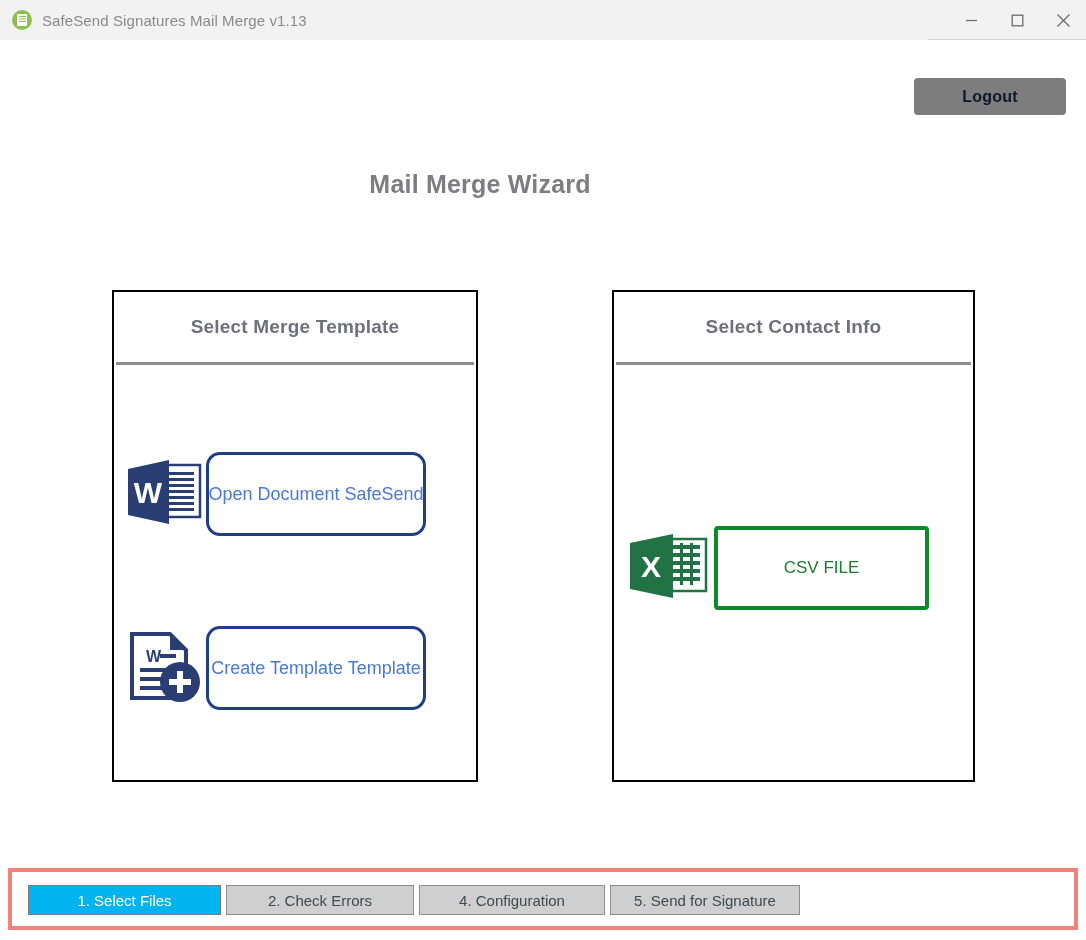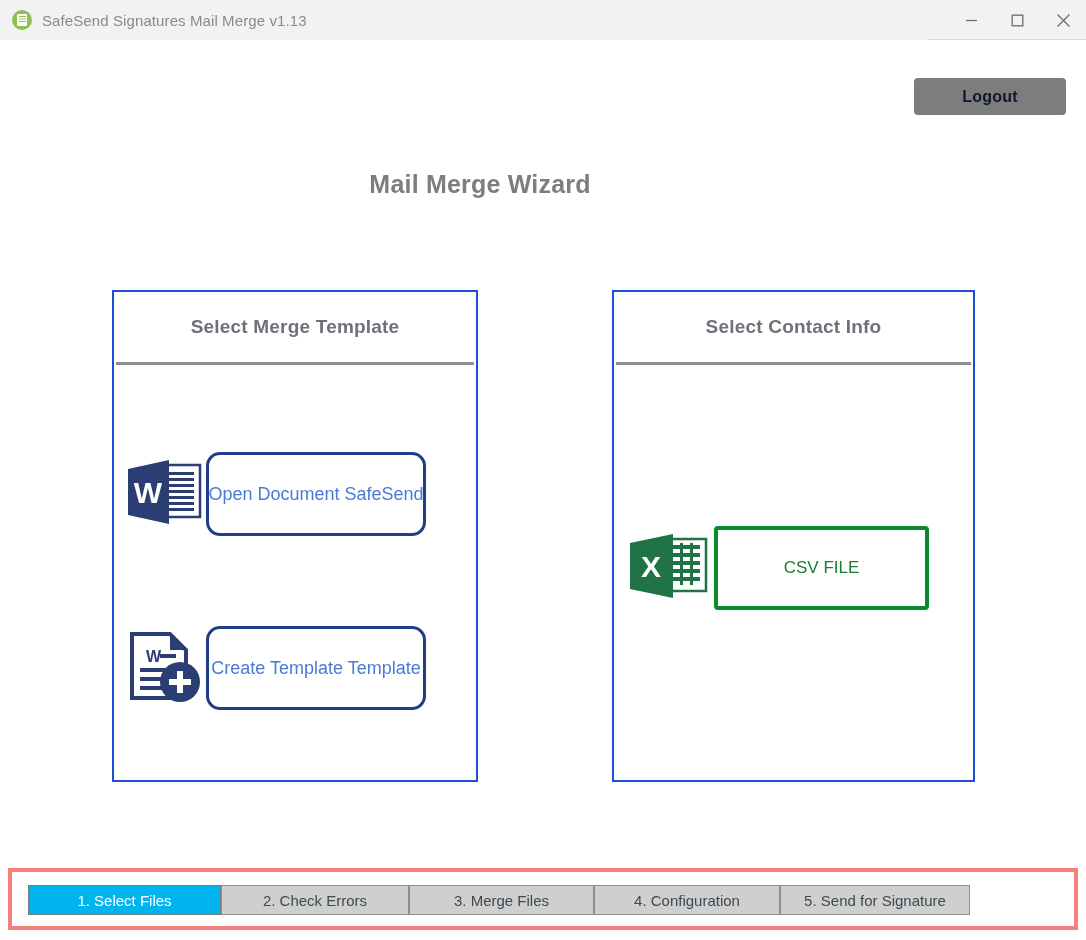--- a/index.html
+++ b/index.html
@@ -64,21 +64,21 @@
     position:absolute; left:0; top:170px; width:920px;
     text-align:center;
     font-size:25px; font-weight:bold; color:#7d7d82;
     letter-spacing:.2px;
     padding-left:40px;
   }
 
   
   .panel{
     position:absolute; top:290px; height:492px;
-    border:2px solid #1d4ed8;
+    border:2px solid #000000;
     background:#ffffff;
   }
   .panel.left{  left:112px; width:366px; }
   .panel.right{ left:612px; width:363px; }
   .panel-header{
     height:70px; display:flex; align-items:center; justify-content:center;
     font-size:19px; font-weight:bold; color:#70707a; letter-spacing:.2px;
   }
   .panel-divider{
     height:3px; background:#8d8d8d; margin:0 2px;
@@ -114,21 +114,21 @@
   .icon-excel{ width:92px; height:86px; flex:0 0 auto; position:relative; }
   .icon-word svg, .icon-docplus svg, .icon-excel svg{ display:block; }
 
   
   .steps-outer{
     position:absolute; left:8px; top:868px; width:1070px; height:62px;
     border:4px solid #f4817a; background:#ffffff;
   }
   .steps-inner{
     position:absolute; left:16px; top:13px;
-    display:flex; 
+    display:flex; gap:5px;
   }
   .step{
     height:30px; padding:0 10px;
     display:flex; align-items:center; justify-content:center;
     border:1px solid #8e8e8e; background:#cfcfcf;
     color:#3d4a52; font-size:15px; white-space:nowrap;
   }
   .step.active{
     background:#00b4f0; color:#ffffff; border-color:#7a7a7a;
   }
@@ -251,17 +251,16 @@
       </div>
     </div>
 
   </div>
 </div>
 
 <div class="steps-outer">
   <div class="steps-inner">
     <div class="step active s1">1. Select Files</div>
     <div class="step s2">2. Check Errors</div>
-    <div class="step s3">3. Merge Files</div>
     <div class="step s4">4. Configuration</div>
     <div class="step s5">5. Send for Signature</div>
   </div>
 </div>
 
 </body></html>

